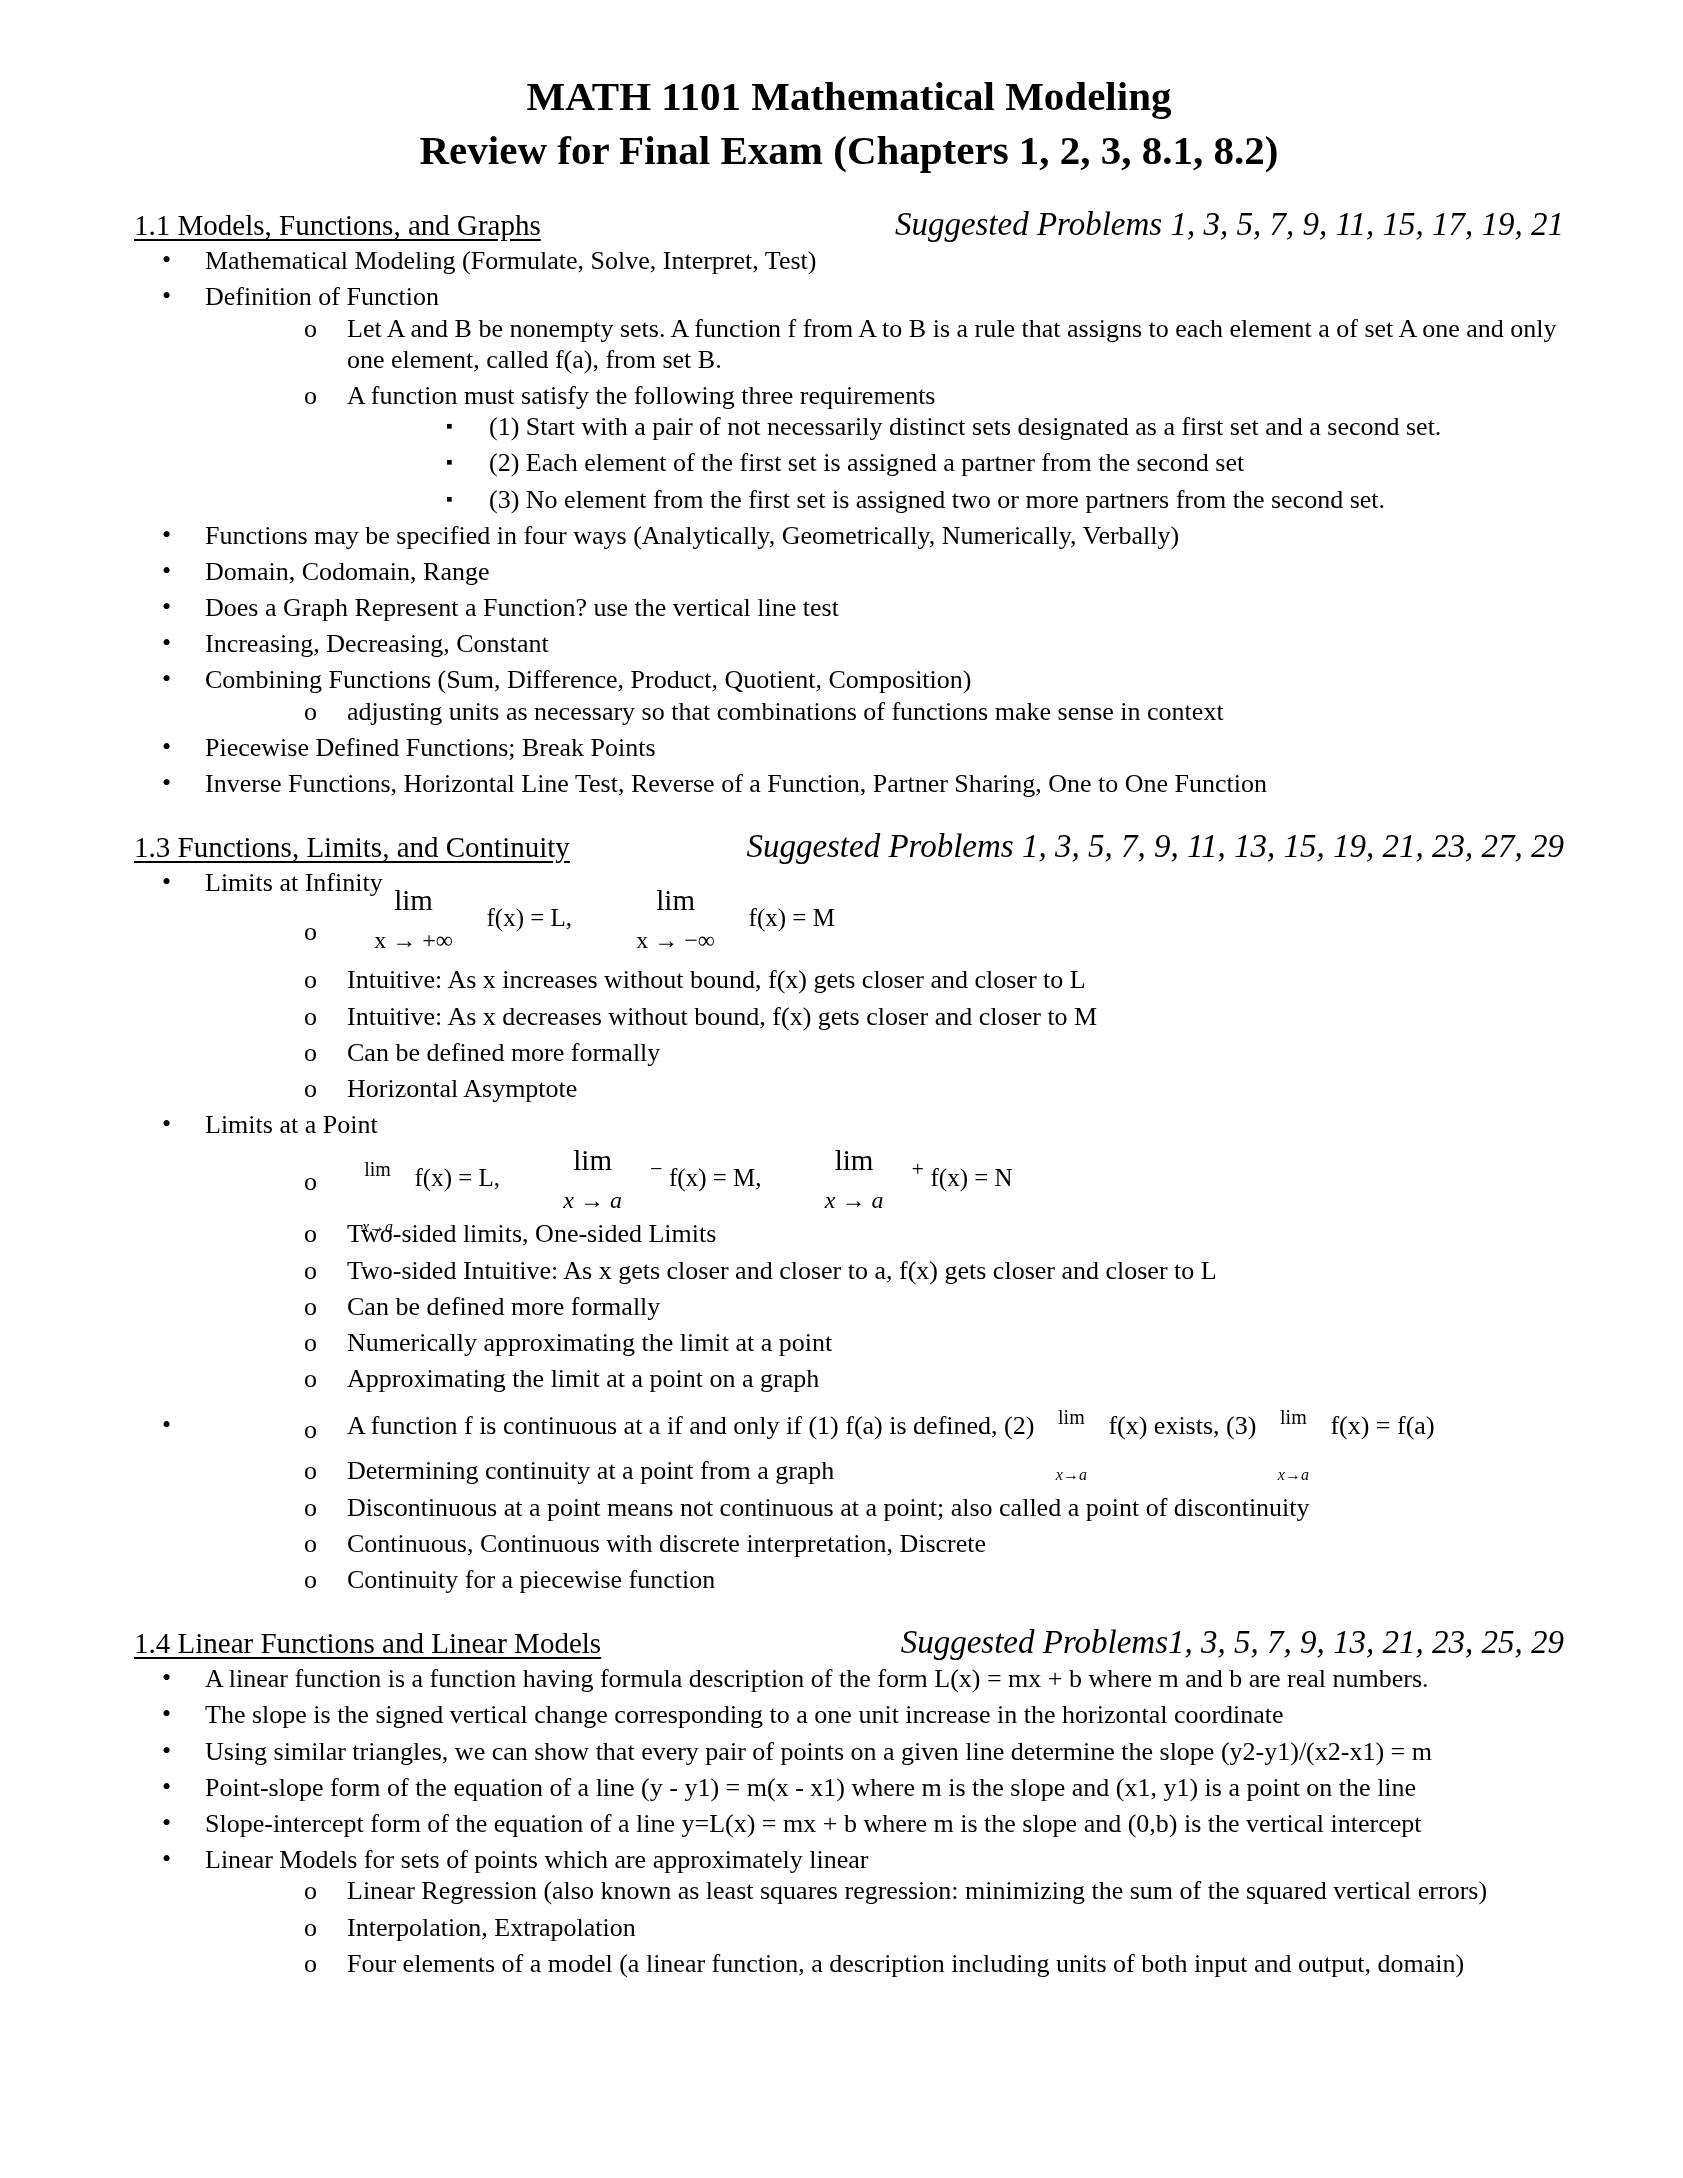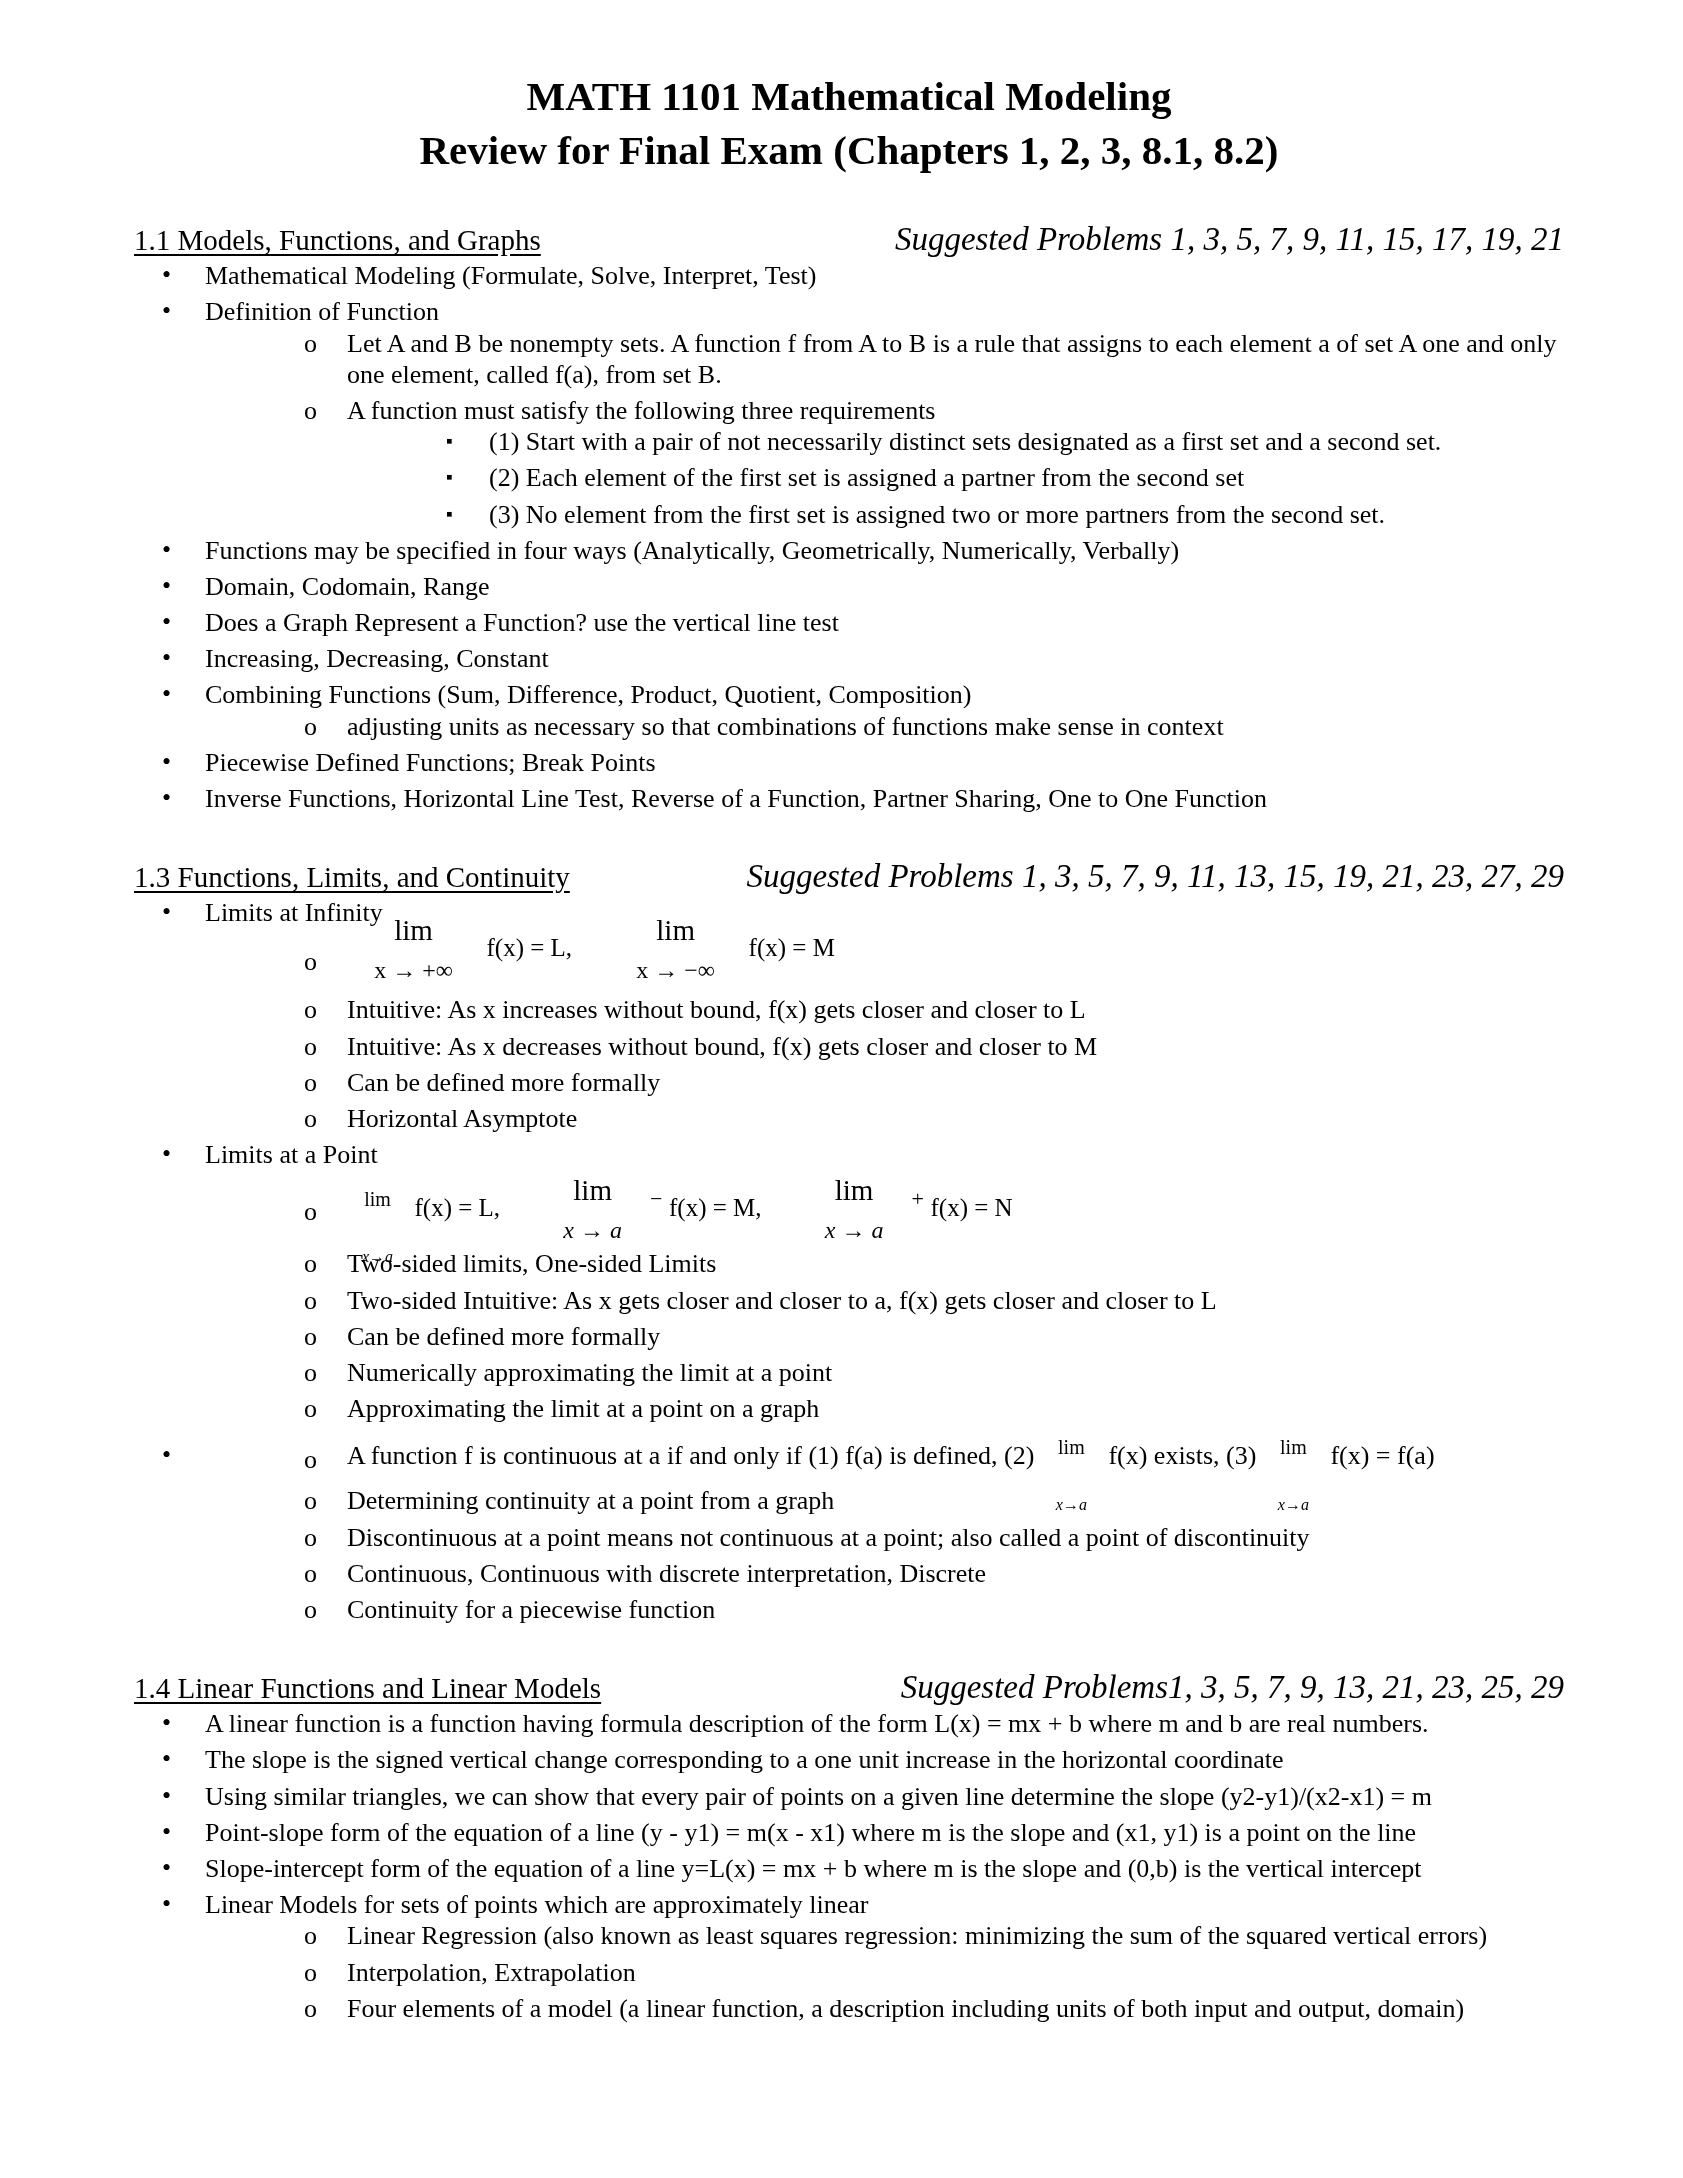--- a/index.html
+++ b/index.html
@@ -25,21 +25,21 @@
     font-size: 41px;
     line-height: 1.32;
     margin: 0 0 6px 0;
   }
   .doc-title .line { display: block; }
 
   
   .section-head {
     display: flex;
     align-items: baseline;
-    margin-top: 44px;
+    margin-top: 29px;
     margin-bottom: 2px;
   }
   .section-head .sec-title {
     font-size: 29px;
     text-decoration: underline;
     text-underline-offset: 4px;
     white-space: nowrap;
   }
   .section-head .sec-problems {
     font-style: italic;

